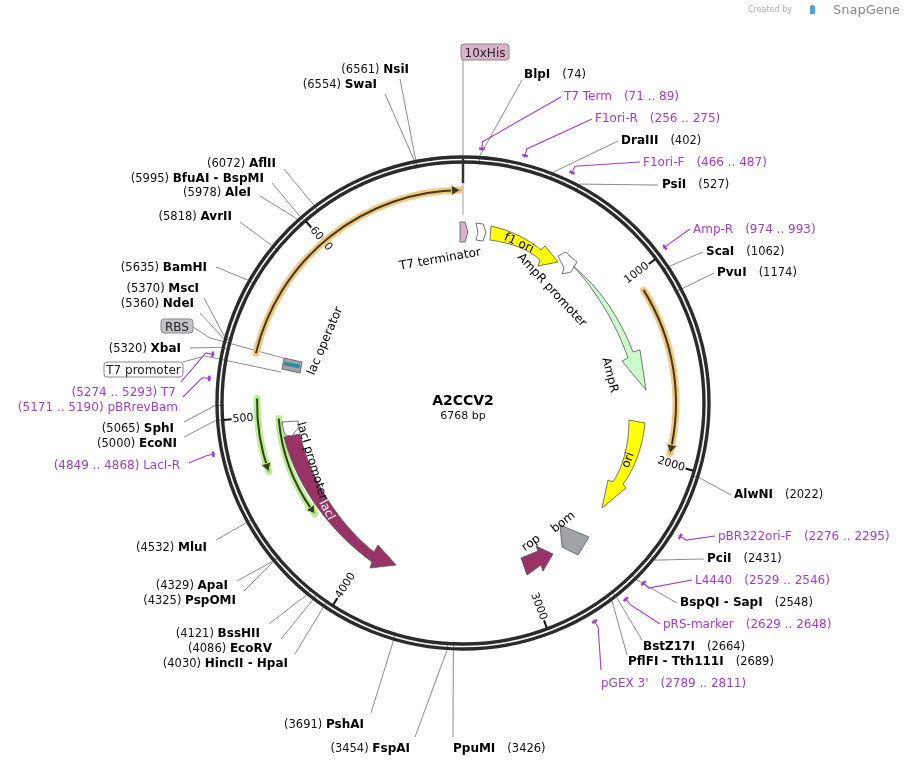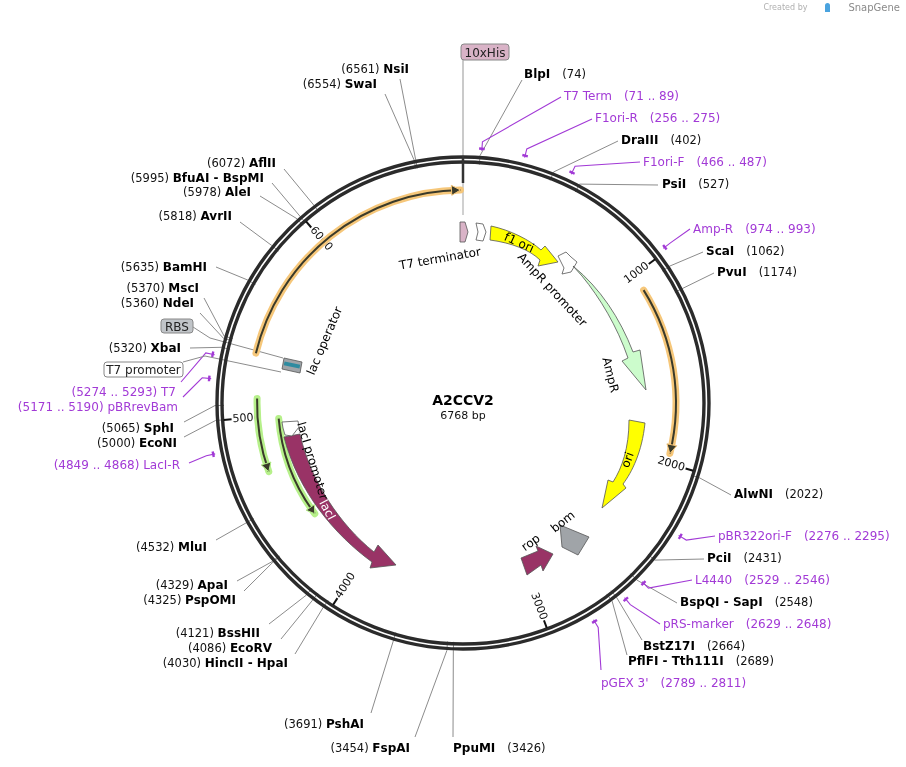--- a/index.html
+++ b/index.html
@@ -1,21 +1,21 @@
 <!DOCTYPE html>
 <html><head>
 <meta charset="utf-8">
 <style>
   html, body { margin: 0; padding: 0; background: #ffffff; }
   body { width: 906px; height: 767px; position: relative; overflow: hidden;
          font-family: "DejaVu Sans", "Liberation Sans", sans-serif; }
   #map { position: absolute; left: 0; top: 0; }
   .credit { position: absolute; right: 6px; top: 2px; font-size: 8px; color: #b0b0b0;
             display: flex; align-items: center; gap: 18px; }
-  .credit .brand { font-size: 10px; color: #8a8a8a; }
+  .credit .brand { font-size: 13px; color: #8a8a8a; }
   .credit .logo { display: inline-block; width: 5px; height: 9px; background: #4aa3df;
                   border-radius: 3px 3px 0 0; }
   .enz-name { font-weight: bold; font-size: 12px; fill: #000; }
   .enz-pos { font-size: 11.5px; fill: #111; }
   .primer { font-size: 12px; fill: #a23ad6; }
   .feat-label { font-size: 12px; fill: #111; }
   .title { font-weight: bold; font-size: 14px; fill: #000; }
   .subtitle { font-size: 11px; fill: #111; }
   .tick-label { font-size: 11px; fill: #111; }
 </style>

